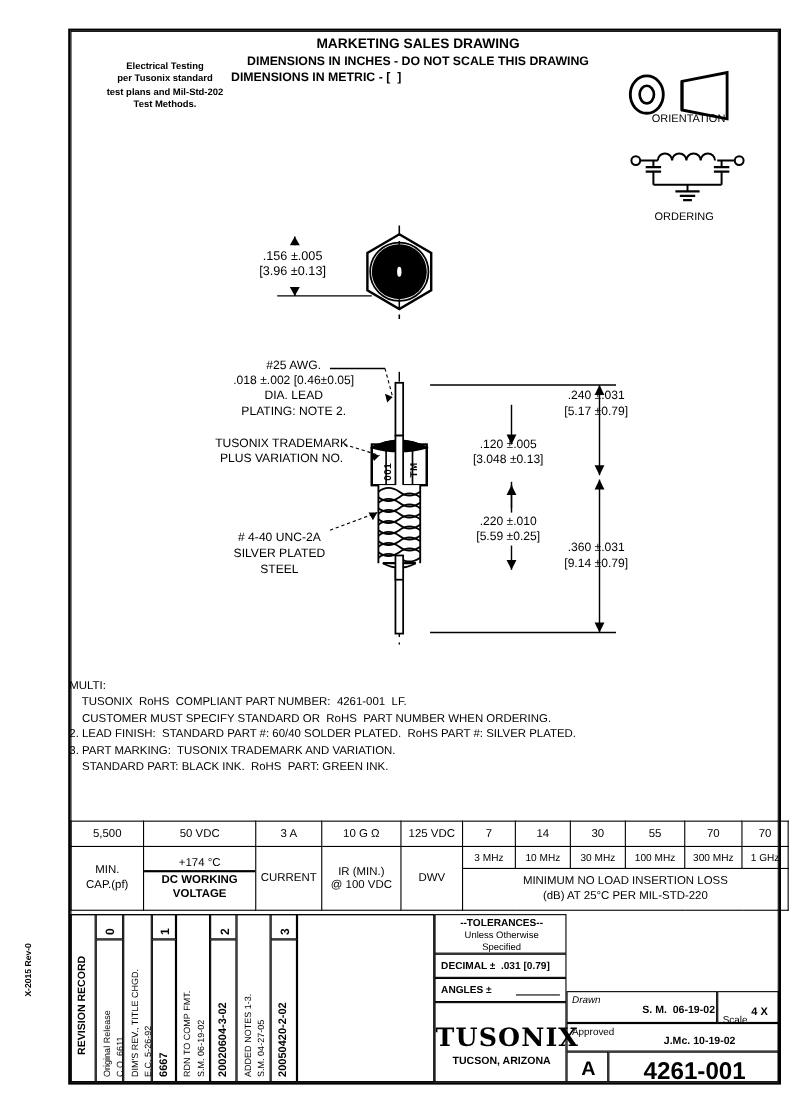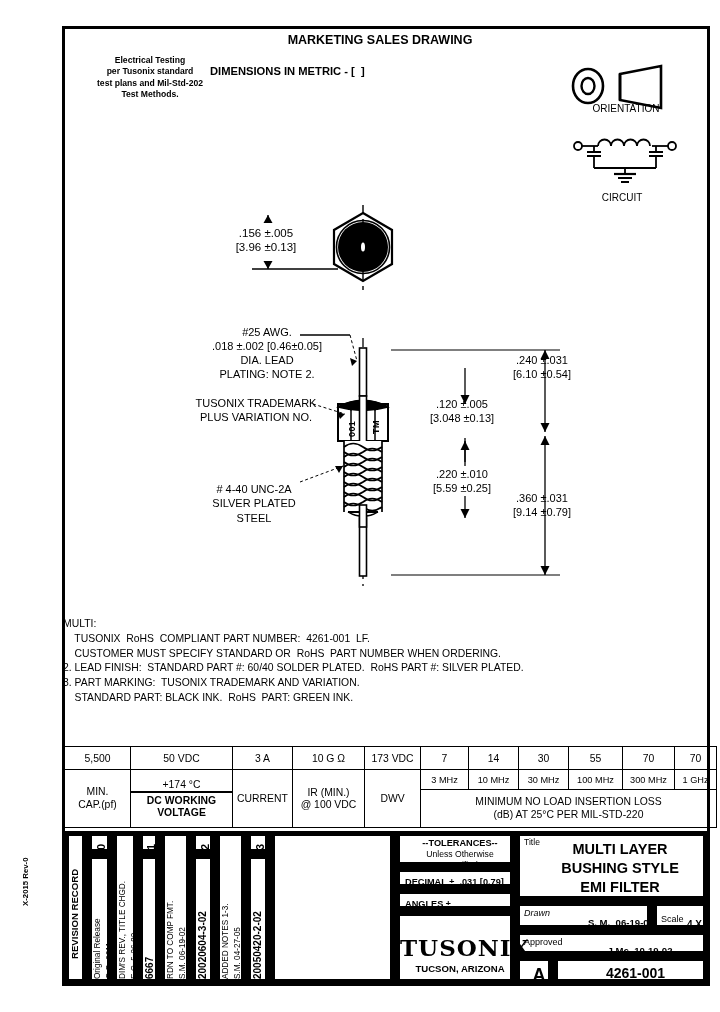--- a/index.html
+++ b/index.html
@@ -51,34 +51,35 @@
   #spec .r1 td{height:22px;}
   #spec .tall{height:56px;}
   .dcw{font-size:9.6px;line-height:1.12;}
   .dcw .top{display:block;padding:2px 0 1px;}
   .dcw .bot{display:block;border-top:2px solid #000;padding:2px 0;font-weight:bold;}
   .smal{font-size:9.3px;line-height:1.15;}
   .il-cap{font-size:9.8px;line-height:1.2;}
 
   
   #tb{position:absolute;left:64px;top:831px;width:644px;height:153px;}
-  .tbox{position:absolute;border:5px solid #000000;box-sizing:border-box;}
+  .tbox{position:absolute;border:1px solid #000000;box-sizing:border-box;}
   .vtxt{position:absolute;transform:rotate(-90deg);transform-origin:left top;white-space:nowrap;}
 
   #sheetcode{left:22px;top:906px;font-size:7.8px;font-weight:bold;transform:rotate(-90deg);transform-origin:left top;white-space:nowrap;}
 </style>
 </head>
 <body>
 
 <div id="sheet">
 
   <div class="frame"></div>
   <div class="frame-inner"></div>
 
   <div class="txt" id="hdr-title">MARKETING SALES DRAWING</div>
+  <div class="txt" id="hdr-sub1">DIMENSIONS IN INCHES - DO NOT SCALE THIS DRAWING</div>
   <div class="txt" id="hdr-sub2">DIMENSIONS IN METRIC - [  ]</div>
   <div class="txt" id="elec-note">Electrical Testing
 per Tusonix standard
 test plans and Mil-Std-202
 Test Methods.</div>
 
   <svg id="orient-wrap" viewBox="0 0 120 52">
     <ellipse cx="23" cy="22" rx="15" ry="17" fill="none" stroke="#000" stroke-width="2.6"></ellipse>
     <ellipse cx="23" cy="22" rx="6.5" ry="8" fill="none" stroke="#000" stroke-width="2.4"></ellipse>
     <path d="M55 10 L96 2 L96 44 L55 36 Z" fill="none" stroke="#000" stroke-width="2.6"></path>
@@ -99,21 +100,21 @@
     <line x1="17" y1="20" x2="31" y2="20" stroke="#000" stroke-width="2"></line>
     <line x1="79" y1="20" x2="93" y2="20" stroke="#000" stroke-width="2"></line>
     <line x1="24" y1="20" x2="24" y2="32" stroke="#000" stroke-width="1.8"></line>
     <line x1="86" y1="20" x2="86" y2="32" stroke="#000" stroke-width="1.8"></line>
     <line x1="24" y1="32" x2="86" y2="32" stroke="#000" stroke-width="1.8"></line>
     <line x1="55" y1="32" x2="55" y2="38" stroke="#000" stroke-width="1.8"></line>
     <line x1="44" y1="38" x2="66" y2="38" stroke="#000" stroke-width="2.2"></line>
     <line x1="48" y1="42" x2="62" y2="42" stroke="#000" stroke-width="2"></line>
     <line x1="51" y1="46" x2="59" y2="46" stroke="#000" stroke-width="2"></line>
   </svg>
-  <div class="txt" id="circuit-label">CIRCUIT</div>
+  <div class="txt" id="circuit-label">ORDERING</div>
 
   <svg id="draw" viewBox="0 0 720 1012">
 
     <g>
       <line x1="363" y1="205" x2="363" y2="222" stroke="#000" stroke-width="1.4" stroke-dasharray="9 5"></line>
       <line x1="363" y1="272" x2="363" y2="290" stroke="#000" stroke-width="1.4" stroke-dasharray="9 5"></line>
       <polygon points="363,213 392,230 392,264 363,281 334,264 334,230" fill="none" stroke="#000" stroke-width="2.2"></polygon>
       <circle cx="363" cy="247" r="25" fill="#000"></circle>
       <circle cx="363" cy="247" r="26.5" fill="none" stroke="#000" stroke-width="1.6"></circle>
       <ellipse cx="363" cy="247" rx="2" ry="4.5" fill="#fff"></ellipse>
@@ -215,21 +216,21 @@
   <div class="txt" id="l-tm">TUSONIX TRADEMARK
 PLUS VARIATION NO.</div>
   <div class="txt" id="l-thread"># 4-40 UNC-2A
 SILVER PLATED
 STEEL</div>
   <div class="txt" id="d-120">.120 ±.005
 [3.048 ±0.13]</div>
   <div class="txt" id="d-220">.220 ±.010
 [5.59 ±0.25]</div>
   <div class="txt" id="d-240">.240 ±.031
-[6.10 ±0.54]</div>
+[5.17 ±0.79]</div>
   <div class="txt" id="d-360">.360 ±.031
 [9.14 ±0.79]</div>
   <div class="body-mark" style="left:347px;top:437px;">001</div>
   <div class="body-mark" style="left:371px;top:434px;">TM</div>
 
   <div id="notes">
     <div class="nl hdr">MULTI:</div>
     <div class="nl">    TUSONIX  RoHS  COMPLIANT PART NUMBER:  4261-001  LF.</div>
     <div class="nl">    CUSTOMER MUST SPECIFY STANDARD OR  RoHS  PART NUMBER WHEN ORDERING.</div>
     <div class="nl">2. LEAD FINISH:  STANDARD PART #: 60/40 SOLDER PLATED.  RoHS PART #: SILVER PLATED.</div>
@@ -250,21 +251,21 @@
       <col style="width:54px">
         <col style="width:52px">
         <col style="width:42px">
     </colgroup>
     <tbody>
         <tr class="r1">
       <td>5,500</td>
       <td>50 VDC</td>
       <td>3 A</td>
       <td>10 G Ω</td>
-      <td>173 VDC</td>
+      <td>125 VDC</td>
       <td>7</td>
       <td>14</td>
       <td>30</td>
       <td>55</td>
       <td>70</td>
       <td>70</td>
     </tr>
     <tr>
       <td rowspan="2" class="tall il-cap" style="white-space:pre-line">MIN.
 CAP.(pf)</td>
@@ -346,42 +347,36 @@
     <div class="tbox" style="left:331px;top:58px;width:120px;height:22px;">
       <div class="txt" style="left:5px;top:5px;font-size:9.2px;font-weight:bold;">ANGLES ±</div>
       <div style="position:absolute;left:73px;top:14px;width:40px;height:0;border-top:1.5px solid #000;"></div>
     </div>
 
     <div class="tbox" style="left:331px;top:80px;width:120px;height:73px;">
       <div class="txt" style="left:0;top:19px;width:120px;text-align:center;font-size:23px;font-weight:bold;letter-spacing:1px;font-family:'DejaVu Serif',serif;">TUSONIX</div>
       <div class="txt" style="left:0;top:48px;width:120px;text-align:center;font-size:9.6px;font-weight:bold;">TUCSON, ARIZONA</div>
     </div>
 
-    <div class="tbox" style="left:451px;top:0;width:193px;height:70px;">
-      <div class="txt" style="left:4px;top:2px;font-size:8.6px;">Title</div>
-      <div class="txt" style="left:10px;top:4px;width:180px;text-align:center;font-size:14.5px;font-weight:bold;line-height:1.32;white-space:pre-line;">MULTI LAYER
-BUSHING STYLE
-EMI FILTER</div>
-    </div>
 
     <div class="tbox" style="left:451px;top:70px;width:137px;height:29px;">
       <div class="txt" style="left:4px;top:2px;font-size:9px;font-style:italic;">Drawn</div>
       <div class="txt" style="left:34px;top:12px;width:100px;text-align:right;font-size:9.6px;font-weight:bold;">S. M.  06-19-02</div>
     </div>
     <div class="tbox" style="left:588px;top:70px;width:56px;height:29px;">
-      <div class="txt" style="left:4px;top:8px;font-size:9px;">Scale</div>
+      <div class="txt" style="left:4px;top:20px;font-size:9px;">Scale</div>
       <div class="txt" style="left:30px;top:13px;font-size:10px;font-weight:bold;">4 X</div>
     </div>
 
     <div class="tbox" style="left:451px;top:99px;width:193px;height:26px;">
       <div class="txt" style="left:4px;top:2px;font-size:9px;">Approved</div>
       <div class="txt" style="left:60px;top:11px;width:120px;text-align:center;font-size:9.6px;font-weight:bold;">J.Mc. 10-19-02</div>
     </div>
 
     <div class="tbox" style="left:451px;top:125px;width:38px;height:28px;">
       <div class="txt" style="left:0;top:4px;width:38px;text-align:center;font-size:18px;font-weight:bold;">A</div>
     </div>
     <div class="tbox" style="left:489px;top:125px;width:155px;height:28px;">
-      <div class="txt" style="left:0;top:5px;width:155px;text-align:center;font-size:14px;font-weight:bold;">4261-001</div>
+      <div class="txt" style="left:0;top:5px;width:155px;text-align:center;font-size:22px;font-weight:bold;">4261-001</div>
     </div>
   </div>
 
 </div>
 
 </body></html>

